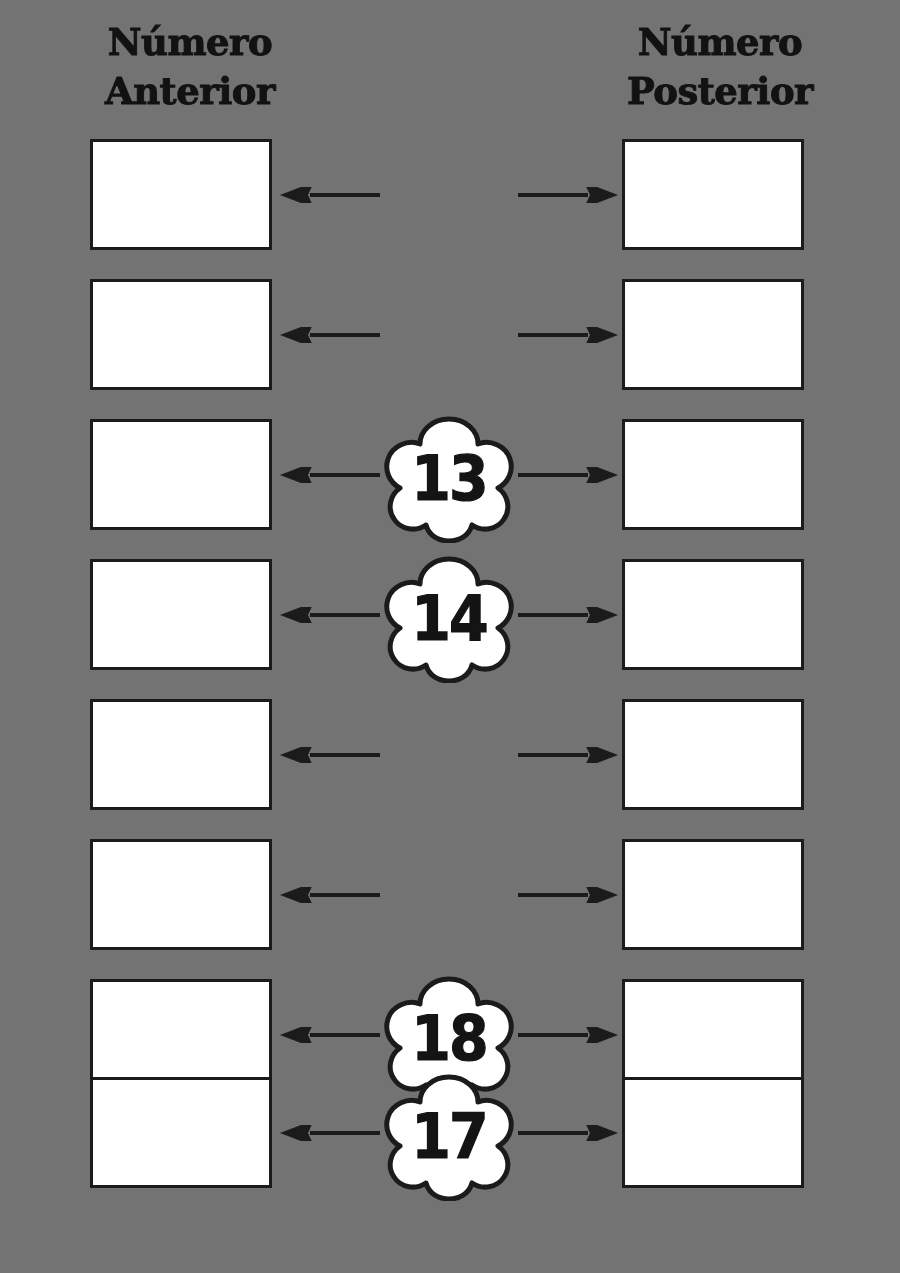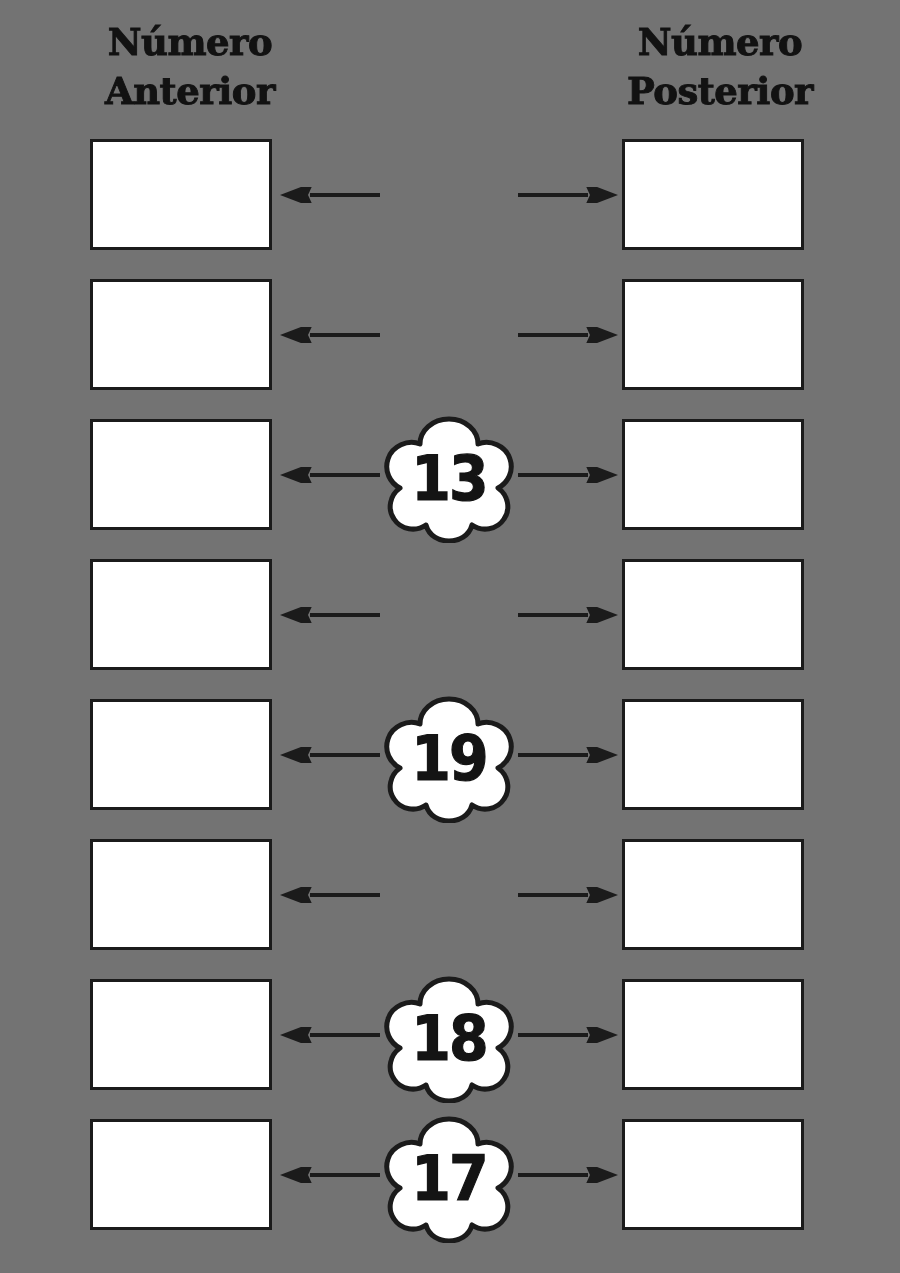--- a/index.html
+++ b/index.html
@@ -236,63 +236,63 @@
 
     <div class="answer-box box-left"></div>
 
     <div class="arrow arrow-left">
       <svg viewBox="0 0 100 16" width="100" height="16" aria-hidden="true">
         <path d="M 30 8 L 100 8" stroke="#1b1b1b" stroke-width="4" fill="none"></path>
         <path d="M 0 8 L 34 -5 L 28 8 L 34 21 Z" fill="#1b1b1b"></path>
       </svg>
     </div>
 
-
-    <div class="arrow arrow-right">
-      <svg viewBox="0 0 100 16" width="100" height="16" aria-hidden="true">
-        <path d="M 0 8 L 70 8" stroke="#1b1b1b" stroke-width="4" fill="none"></path>
-        <path d="M 100 8 L 66 -5 L 72 8 L 66 21 Z" fill="#1b1b1b"></path>
-      </svg>
-    </div>
-
-    <div class="answer-box box-right"></div>
-
-  </div>
-
-  <div class="row" style="top: 697px;">
-
-    <div class="answer-box box-left"></div>
-
-    <div class="arrow arrow-left">
-      <svg viewBox="0 0 100 16" width="100" height="16" aria-hidden="true">
-        <path d="M 30 8 L 100 8" stroke="#1b1b1b" stroke-width="4" fill="none"></path>
-        <path d="M 0 8 L 34 -5 L 28 8 L 34 21 Z" fill="#1b1b1b"></path>
-      </svg>
-    </div>
-
     <div class="cloud">
       <svg viewBox="0 0 150 130" width="150" height="130" aria-hidden="true">
         <path d="
           M 75 6
           C 92 6 104 18 104 31
           C 116 26 132 33 136 46
           C 140 58 134 70 124 75
           C 134 82 137 96 130 106
           C 123 117 108 119 98 112
           C 95 123 85 128 75 128
           C 65 128 55 123 52 112
           C 42 119 27 117 20 106
           C 13 96 16 82 26 75
           C 16 70 10 58 14 46
           C 18 33 34 26 46 31
           C 46 18 58 6 75 6
           Z" fill="#ffffff" stroke="#1b1b1b" stroke-width="5" stroke-linejoin="round"></path>
       </svg>
-      <div class="cloud-number">19</div>
-    </div>
+      <div class="cloud-number">14</div>
+    </div>
+
+    <div class="arrow arrow-right">
+      <svg viewBox="0 0 100 16" width="100" height="16" aria-hidden="true">
+        <path d="M 0 8 L 70 8" stroke="#1b1b1b" stroke-width="4" fill="none"></path>
+        <path d="M 100 8 L 66 -5 L 72 8 L 66 21 Z" fill="#1b1b1b"></path>
+      </svg>
+    </div>
+
+    <div class="answer-box box-right"></div>
+
+  </div>
+
+  <div class="row" style="top: 697px;">
+
+    <div class="answer-box box-left"></div>
+
+    <div class="arrow arrow-left">
+      <svg viewBox="0 0 100 16" width="100" height="16" aria-hidden="true">
+        <path d="M 30 8 L 100 8" stroke="#1b1b1b" stroke-width="4" fill="none"></path>
+        <path d="M 0 8 L 34 -5 L 28 8 L 34 21 Z" fill="#1b1b1b"></path>
+      </svg>
+    </div>
+
 
     <div class="arrow arrow-right">
       <svg viewBox="0 0 100 16" width="100" height="16" aria-hidden="true">
         <path d="M 0 8 L 70 8" stroke="#1b1b1b" stroke-width="4" fill="none"></path>
         <path d="M 100 8 L 66 -5 L 72 8 L 66 21 Z" fill="#1b1b1b"></path>
       </svg>
     </div>
 
     <div class="answer-box box-right"></div>
 
@@ -357,21 +357,21 @@
       <svg viewBox="0 0 100 16" width="100" height="16" aria-hidden="true">
         <path d="M 0 8 L 70 8" stroke="#1b1b1b" stroke-width="4" fill="none"></path>
         <path d="M 100 8 L 66 -5 L 72 8 L 66 21 Z" fill="#1b1b1b"></path>
       </svg>
     </div>
 
     <div class="answer-box box-right"></div>
 
   </div>
 
-  <div class="row" style="top: 1117px; text-align: right;">
+  <div class="row" style="top: 1075px; text-align: right;">
 
     <div class="answer-box box-left"></div>
 
     <div class="arrow arrow-left">
       <svg viewBox="0 0 100 16" width="100" height="16" aria-hidden="true">
         <path d="M 30 8 L 100 8" stroke="#1b1b1b" stroke-width="4" fill="none"></path>
         <path d="M 0 8 L 34 -5 L 28 8 L 34 21 Z" fill="#1b1b1b"></path>
       </svg>
     </div>
 

